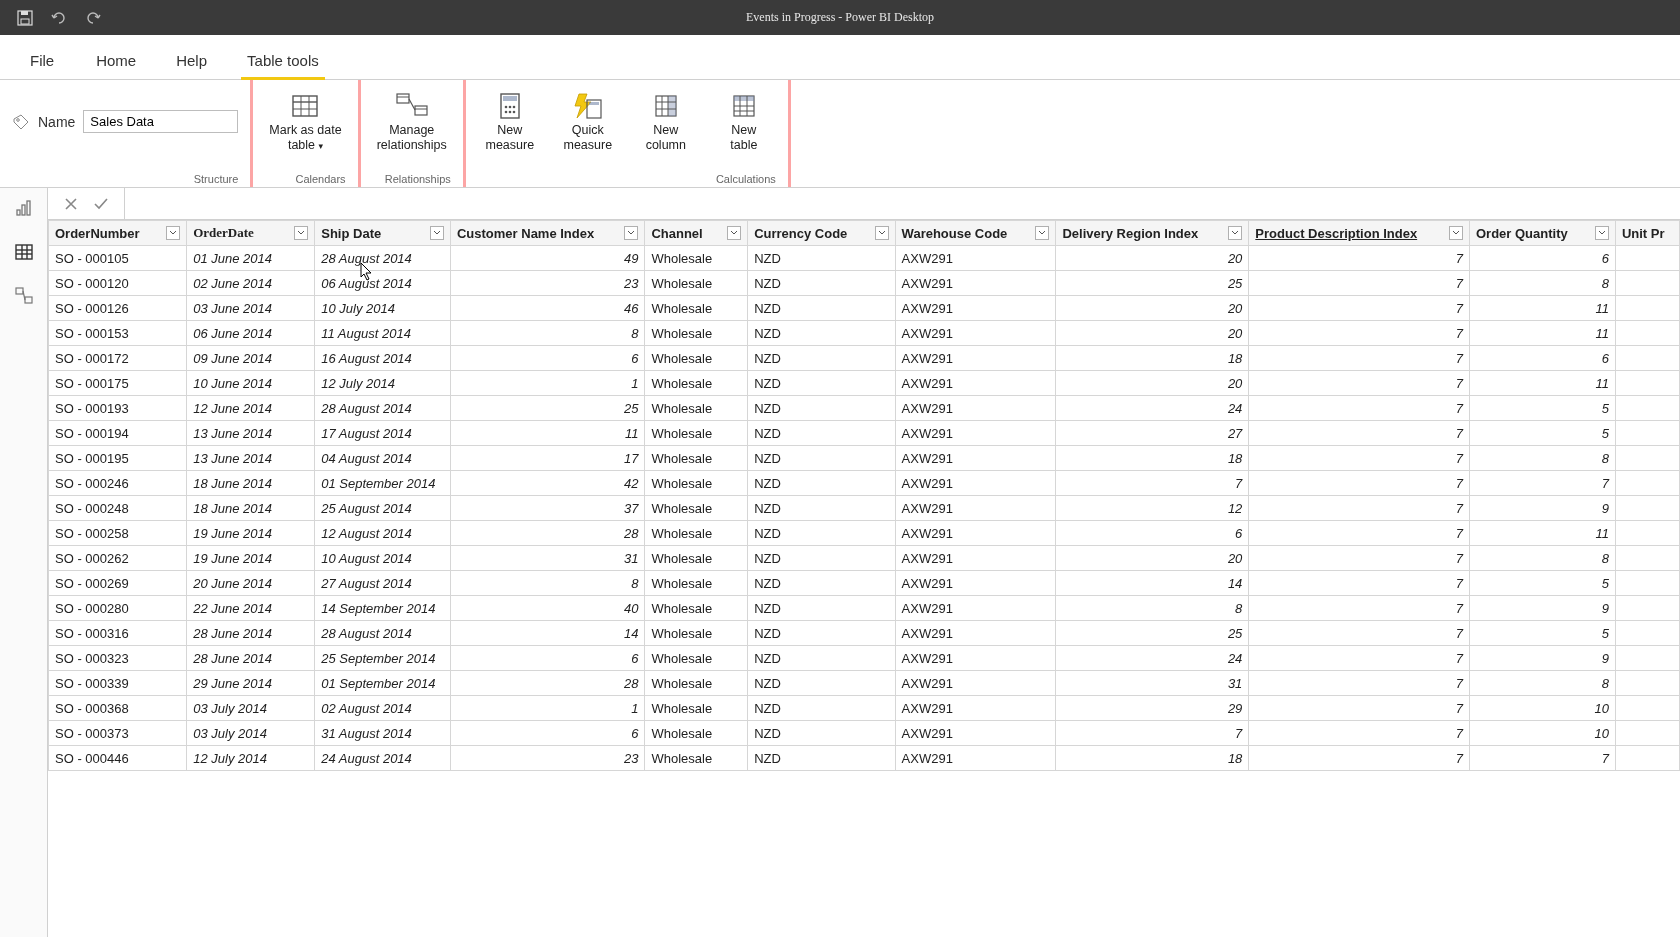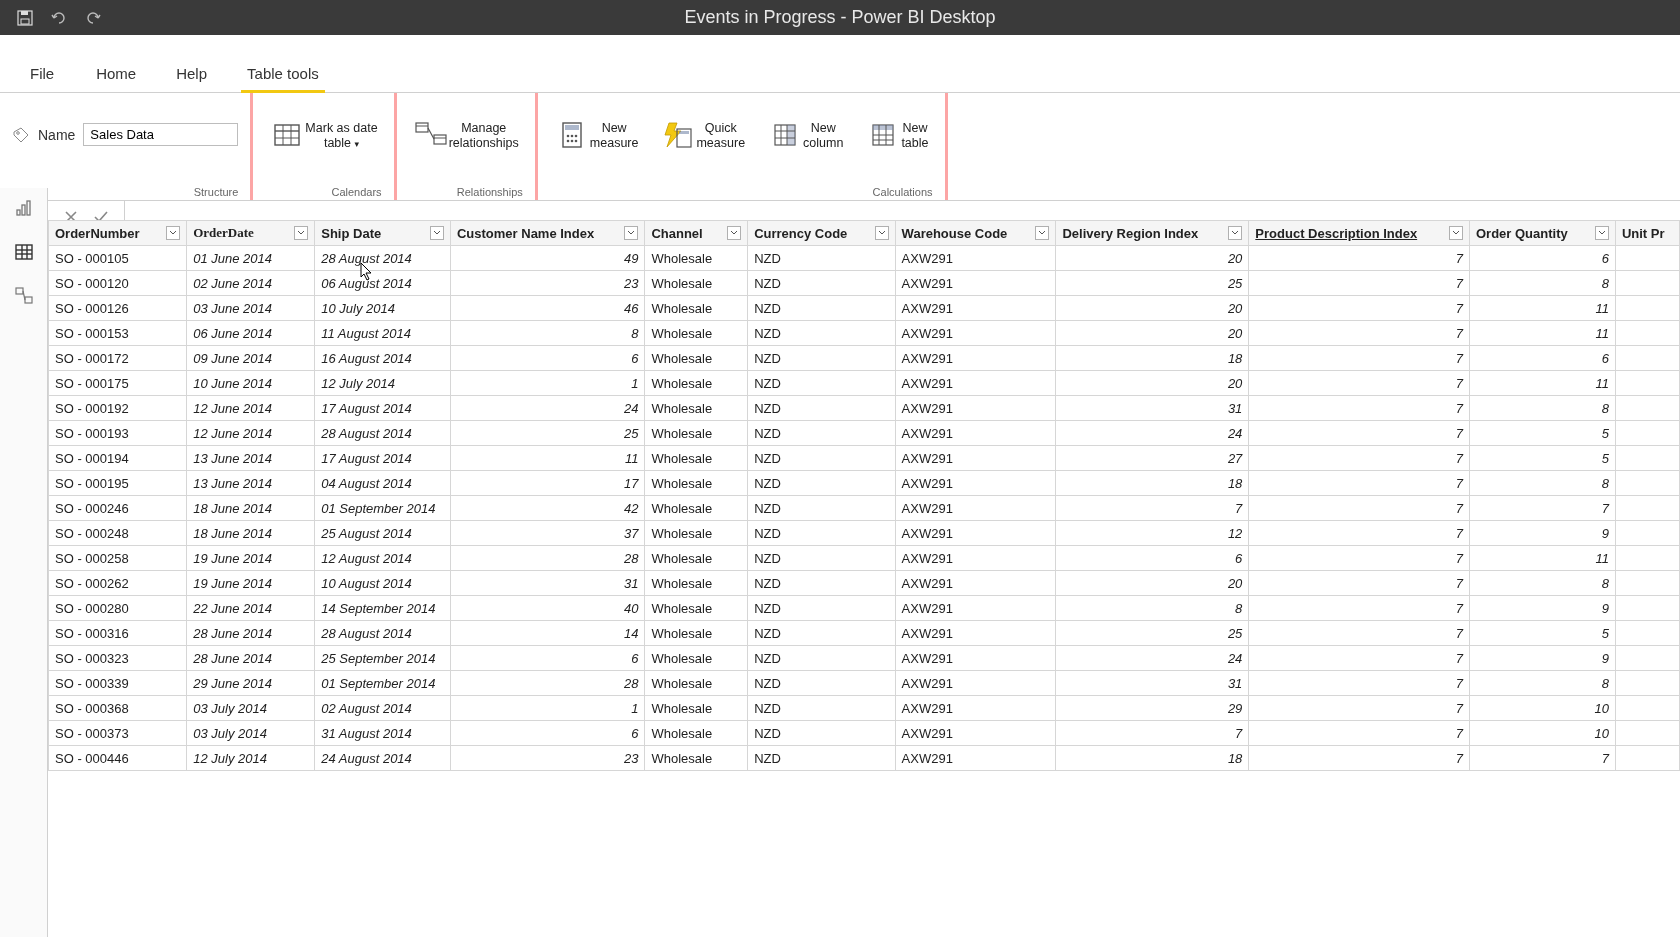--- a/index.html
+++ b/index.html
@@ -2,41 +2,41 @@
 <html><head>
 <meta charset="utf-8">
 <style>
 * { box-sizing: border-box; margin: 0; padding: 0; }
 body { font-family: "Segoe UI", Tahoma, sans-serif; font-size: 13px; background: #fff; color: #222; overflow: hidden; width: 1680px; height: 937px; }
 
 
 .titlebar { background: #3a3a3a; height: 35px; display: flex; align-items: center; color: #e8e8e8; position: relative; }
 .titlebar .qat { display: flex; align-items: center; gap: 16px; padding-left: 16px; }
 .titlebar .qat-icon { width: 18px; height: 18px; display: flex; align-items: center; justify-content: center; cursor: pointer; }
-.titlebar .title { position: absolute; left: 50%; transform: translateX(-50%); font-size: 18px; }
-
-
-.menutabs { height: 58px; display: flex; align-items: flex-end; gap: 28px; padding-left: 22px; border-bottom: 1px solid #d0d0d0; background: #fff; }
+.titlebar .title { position: absolute; left: 50%; transform: translateX(-50%); font-size: 12px; font-family: Liberation Serif, serif; }
+
+
+.menutabs { height: 45px; display: flex; align-items: flex-end; gap: 28px; padding-left: 22px; border-bottom: 1px solid #d0d0d0; background: #fff; }
 .menutabs .tab { padding: 10px 6px 10px 6px; font-size: 15px; color: #333; cursor: pointer; position: relative; }
 .menutabs .tab.active { color: #333; font-weight: 500; }
 .menutabs .tab.active::after { content: ""; position: absolute; left: 0; right: 0; bottom: -1px; height: 3px; background: #f2c811; }
 .menutabs .tab.file { padding-left: 8px; padding-right: 8px; }
 
 
 .ribbon { height: 108px; display: flex; background: #fff; border-bottom: 1px solid #d0d0d0; }
 .rgroup { border-right: 3px solid #fca5a5; padding: 6px 12px 0 12px; display: flex; flex-direction: column; align-items: center; position: relative; }
 .rgroup .controls { flex: 1; display: flex; align-items: center; gap: 14px; }
 .rgroup .glabel { font-size: 11px; color: #666; padding: 2px 0 2px 0; text-align: right; width: 100%; margin-top: 14px; }
 
 .name-row { display: flex; align-items: center; gap: 8px; }
 .name-row .tagicon { width: 18px; height: 18px; }
 .name-row label { font-size: 14px; color: #333; }
 .name-row input { width: 155px; padding: 3px 6px; border: 1px solid #bdbdbd; font-size: 13px; }
 
-.rbtn { display: flex; flex-direction: row; align-items: center; justify-content: flex-start; padding: 4px 4px; cursor: pointer; min-width: 64px; }
+.rbtn { display: flex; flex-direction: column; align-items: center; justify-content: flex-start; padding: 4px 4px; cursor: pointer; min-width: 64px; }
 .rbtn .ricon { width: 36px; height: 30px; display: flex; align-items: center; justify-content: center; }
 .rbtn .rlabel { font-size: 12.5px; text-align: center; line-height: 1.2; margin-top: 2px; }
 
 
 .formularow { height: 32px; display: flex; align-items: center; border-bottom: 1px solid #d0d0d0; }
 .viewtabs { width: 48px; border-right: 1px solid #d0d0d0; display: flex; flex-direction: column; align-items: center; justify-content: flex-start; padding-top: 8px; gap: 20px; position: absolute; left: 0; top: 188px; bottom: 0; background: #fafafa; }
 .viewtabs .vbtn { width: 24px; height: 24px; display: flex; align-items: center; justify-content: center; cursor: pointer; color: #666; }
 .viewtabs .vbtn.active { color: #222; }
 
 .fbar-left { width: 48px; border-right: 1px solid #d0d0d0; height: 100%; }
@@ -446,33 +446,20 @@
           <td class="num">1</td>
           <td class="txt">Wholesale</td>
           <td class="txt">NZD</td>
           <td class="txt">AXW291</td>
           <td class="num">20</td>
           <td class="num">7</td>
           <td class="num">11</td>
           <td class="num"></td>
         </tr>
         <tr>
-          <td class="ordernum">SO - 000192</td>
-          <td class="date">12 June 2014</td>
-          <td class="date">17 August 2014</td>
-          <td class="num">24</td>
-          <td class="txt">Wholesale</td>
-          <td class="txt">NZD</td>
-          <td class="txt">AXW291</td>
-          <td class="num">31</td>
-          <td class="num">7</td>
-          <td class="num">8</td>
-          <td class="num"></td>
-        </tr>
-        <tr>
           <td class="ordernum">SO - 000193</td>
           <td class="date">12 June 2014</td>
           <td class="date">28 August 2014</td>
           <td class="num">25</td>
           <td class="txt">Wholesale</td>
           <td class="txt">NZD</td>
           <td class="txt">AXW291</td>
           <td class="num">24</td>
           <td class="num">7</td>
           <td class="num">5</td>
@@ -547,20 +534,33 @@
           <td class="ordernum">SO - 000262</td>
           <td class="date">19 June 2014</td>
           <td class="date">10 August 2014</td>
           <td class="num">31</td>
           <td class="txt">Wholesale</td>
           <td class="txt">NZD</td>
           <td class="txt">AXW291</td>
           <td class="num">20</td>
           <td class="num">7</td>
           <td class="num">8</td>
+          <td class="num"></td>
+        </tr>
+        <tr>
+          <td class="ordernum">SO - 000269</td>
+          <td class="date">20 June 2014</td>
+          <td class="date">27 August 2014</td>
+          <td class="num">8</td>
+          <td class="txt">Wholesale</td>
+          <td class="txt">NZD</td>
+          <td class="txt">AXW291</td>
+          <td class="num">14</td>
+          <td class="num">7</td>
+          <td class="num">5</td>
           <td class="num"></td>
         </tr>
         <tr>
           <td class="ordernum">SO - 000280</td>
           <td class="date">22 June 2014</td>
           <td class="date">14 September 2014</td>
           <td class="num">40</td>
           <td class="txt">Wholesale</td>
           <td class="txt">NZD</td>
           <td class="txt">AXW291</td>

